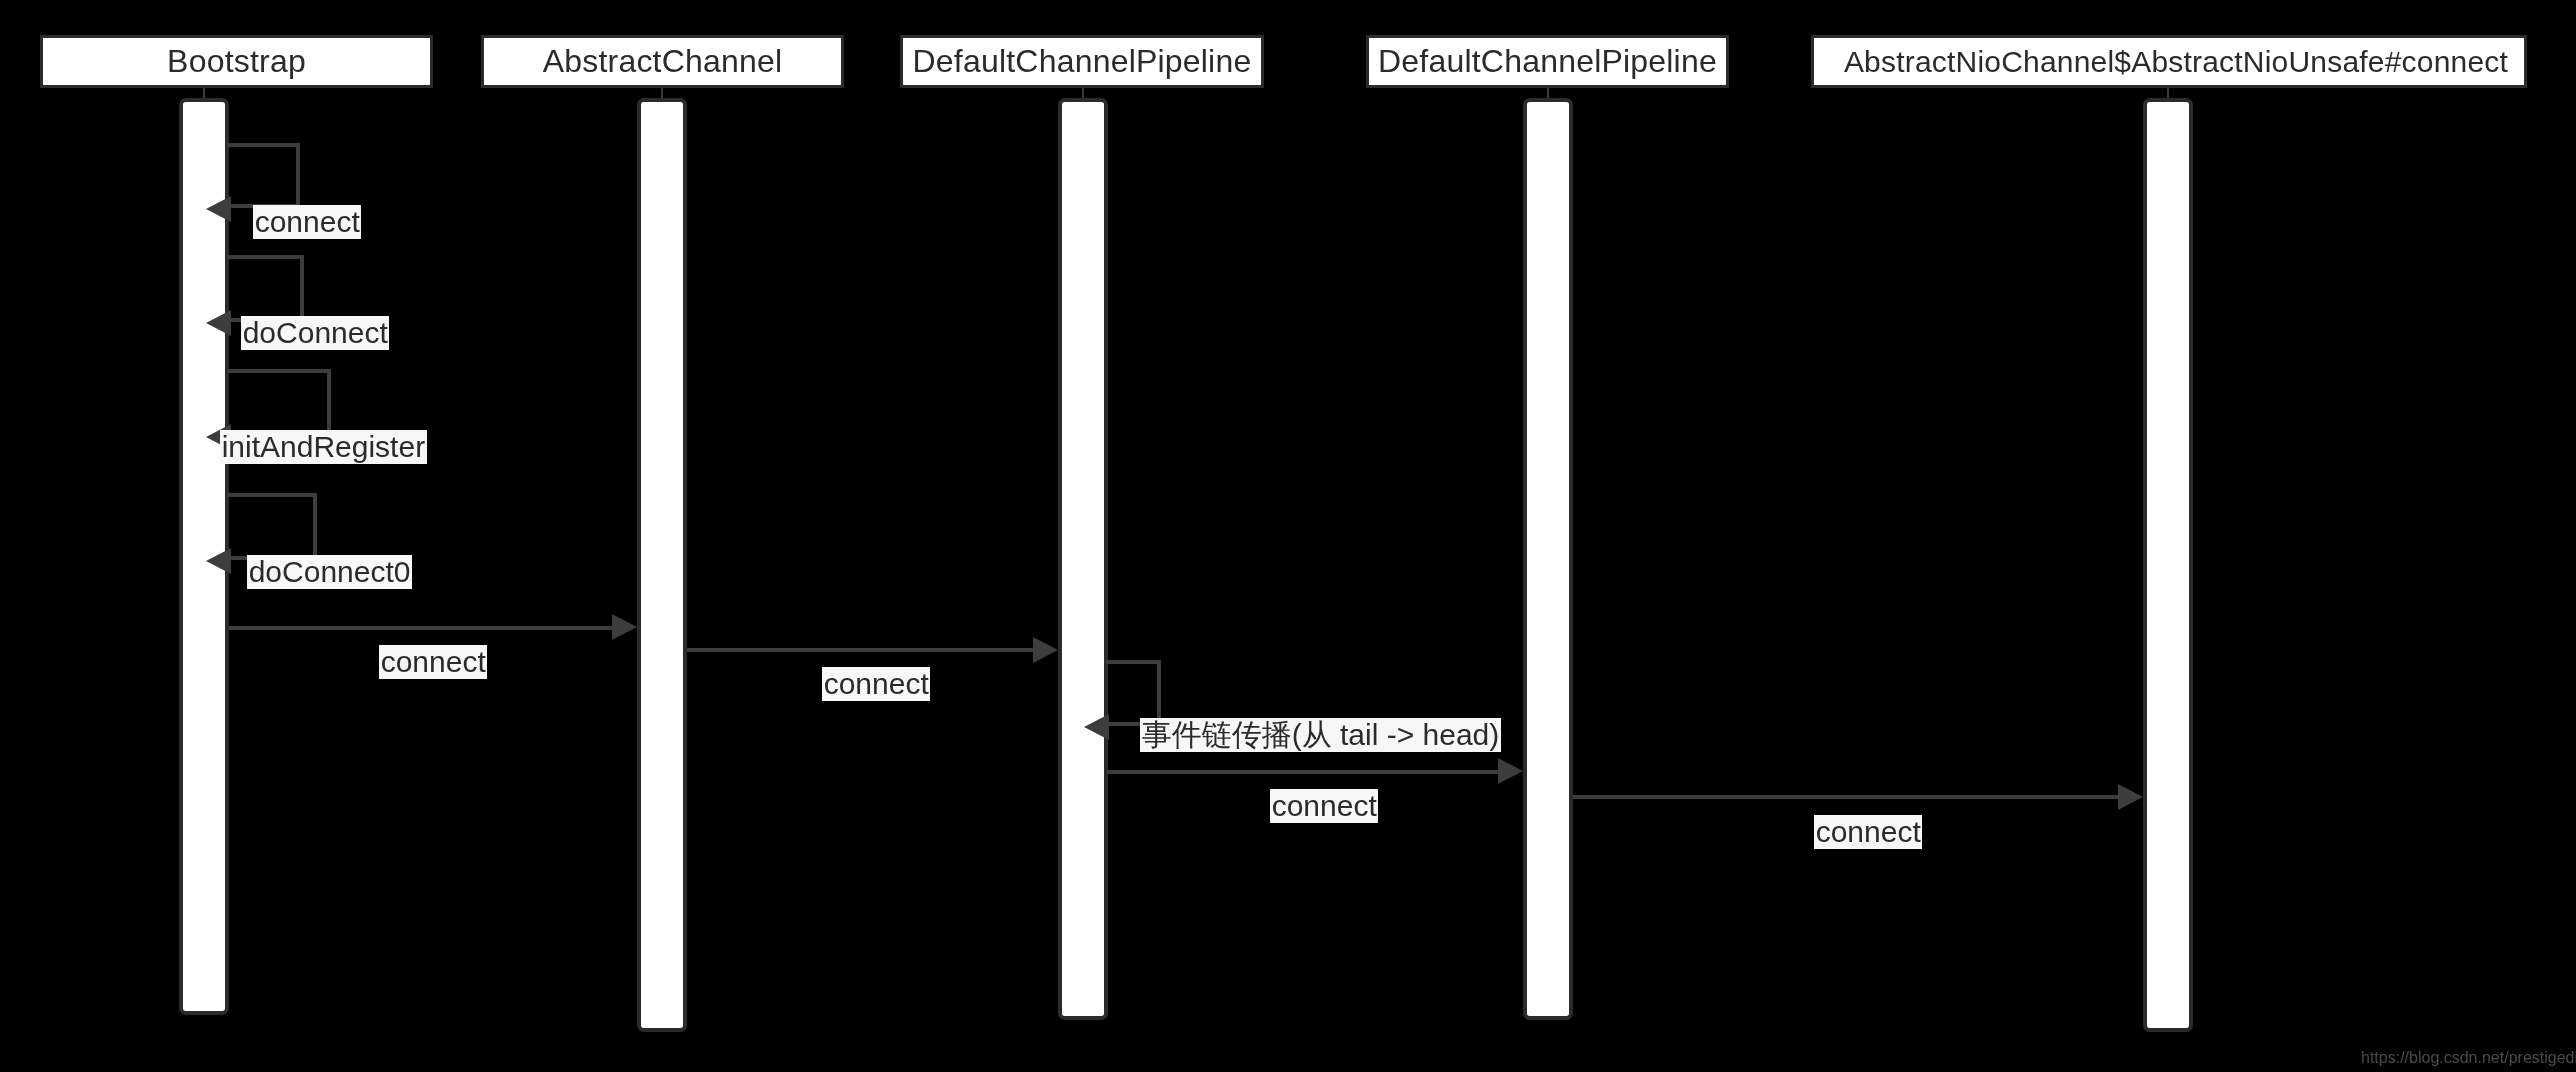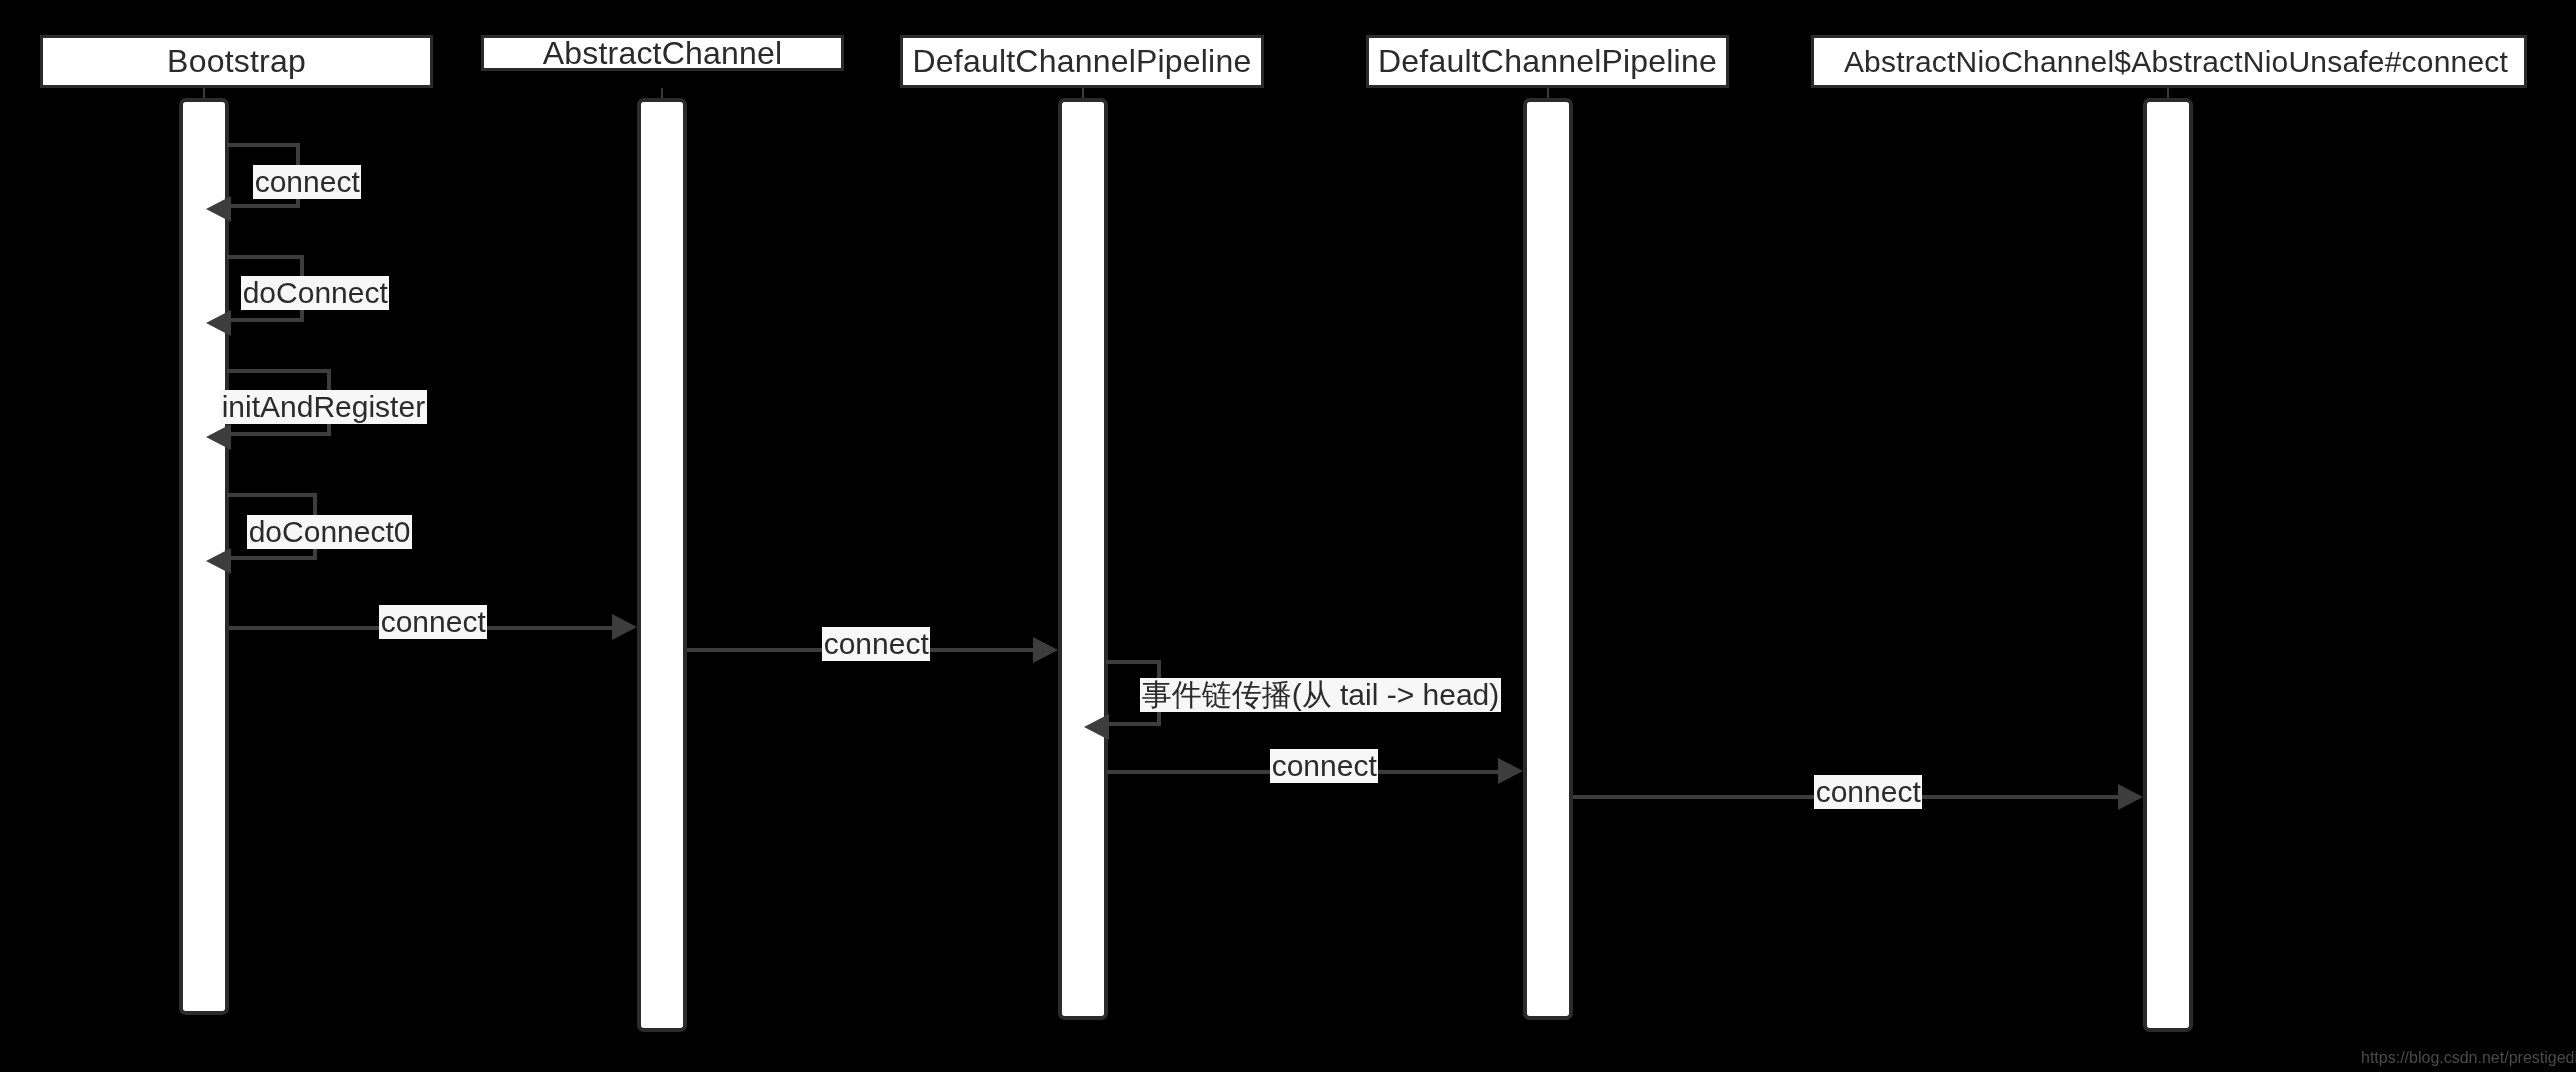--- a/index.html
+++ b/index.html
@@ -83,40 +83,41 @@
 
   
   .msg-label {
     position: absolute;
     background: #f7f7f7;
     color: #2b2b2b;
     font-size: 30px;
     line-height: 1.02;
     padding: 1.7px 1.7px;
     white-space: nowrap;
+    margin-top: 40px;
   }
 
   
   .watermark {
     position: absolute;
     color: #4a4a4a;
     font-size: 16px;
     white-space: nowrap;
   }
 </style>
 </head>
 <body>
 
 <div id="canvas">
 
   <div id="participants-layer">
       <div class="participant" style="left: 40px; top: 35px; width: 393px; height: 53px;">
         <span>Bootstrap</span>
       </div>
-      <div class="participant" style="left: 481px; top: 35px; width: 363px; height: 36px;">
+      <div class="participant" style="left: 481px; top: 35px; width: 363px; height: 53px;">
         <span>AbstractChannel</span>
       </div>
       <div class="participant" style="left: 900px; top: 35px; width: 364px; height: 53px;">
         <span>DefaultChannelPipeline</span>
       </div>
       <div class="participant" style="left: 1366px; top: 35px; width: 363px; height: 53px;">
         <span>DefaultChannelPipeline</span>
       </div>
       <div class="participant" style="left: 1811px; top: 35px; width: 716px; height: 53px; padding-left: 14px;">
         <span style="font-size: 30px;">AbstractNioChannel$AbstractNioUnsafe#connect</span>

